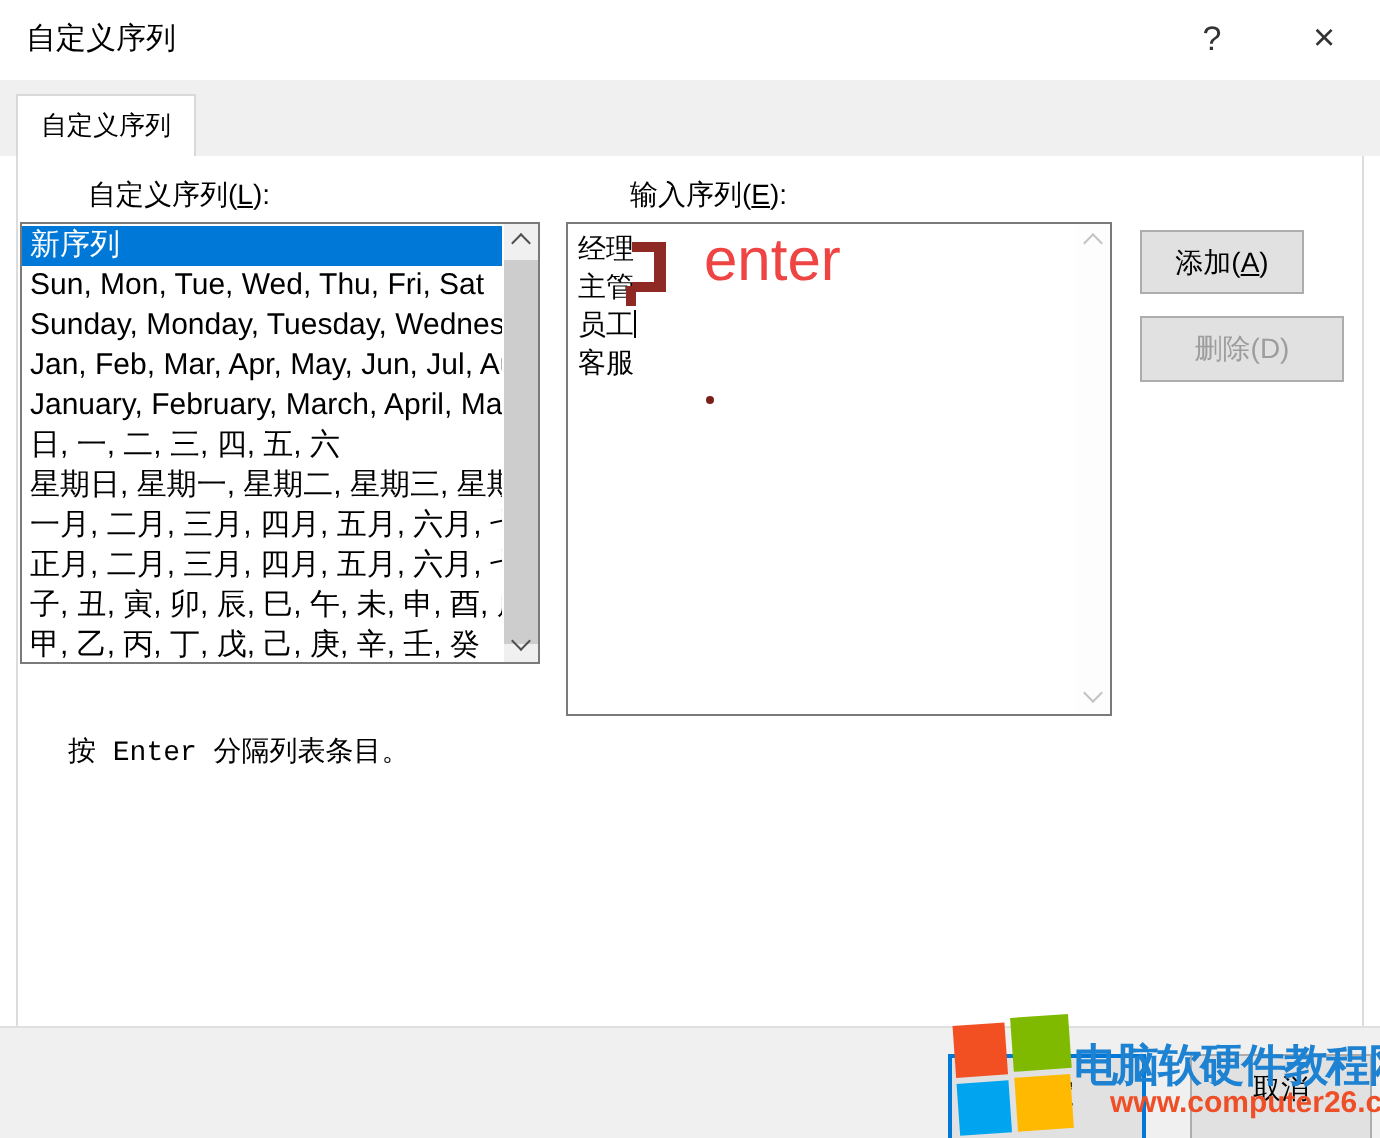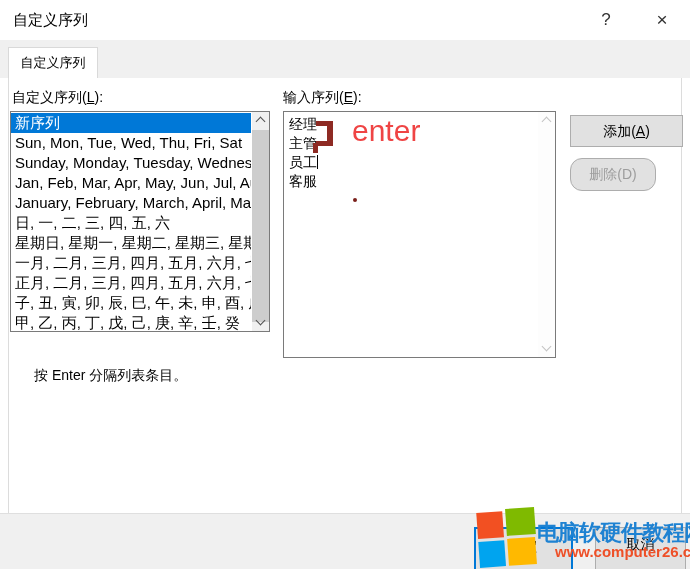--- a/index.html
+++ b/index.html
@@ -17,21 +17,21 @@
   
   .tabstrip { position:absolute; left:0; top:40px; width:690px; height:38px; background:#f0f0f0; }
   .tab-active { position:absolute; left:8px; top:7px; width:90px; height:32px; background:#fff;
                 border:1px solid #d9d9d9; border-bottom:none; text-align:center;
                 line-height:30px; font-size:13px; }
 
   
   .panel { position:absolute; left:8px; top:78px; width:674px; height:435px; background:#fff;
            border-left:1px solid #dcdcdc; border-right:1px solid #dcdcdc; }
 
-  .field-label { position:absolute; font-size:14px; }
+  .field-label { position:absolute; font-size:14px;margin-left:32px; }
   .u { text-decoration:underline; }
 
   
   .listbox { position:absolute; left:10px; top:111px; width:260px; height:221px;
              border:1px solid #7a7a7a; background:#fff; overflow:hidden; }
   .list-rows { position:absolute; left:0; top:1px; right:18px; }
   .list-row { height:20px; line-height:20px; font-size:15px; padding-left:4px;
               white-space:nowrap; overflow:hidden; }
   .list-row.selected { background:#0078d7; color:#fff; }
 
@@ -60,24 +60,24 @@
                   border-bottom:5px solid #8e2a23; z-index:5; }
   .anno-hook { position:absolute; left:313px; top:143px; width:5px; height:10px;
                background:#8e2a23; z-index:5; }
   .anno-text { position:absolute; left:352px; top:114px; font-size:30px; color:#ef4444; z-index:5; }
   .anno-dot { position:absolute; left:353px; top:198px; width:4px; height:4px;
               border-radius:50%; background:#7a1f1a; z-index:5; }
 
   
   .win-btn { position:absolute; background:#e1e1e1; border:1px solid #adadad;
              font-size:14px; text-align:center; font-family:inherit; }
-  .add-btn { left:570px; top:115px; width:113px; height:32px; line-height:30px; }
-  .del-btn { left:570px; top:158px; width:86px; height:33px; line-height:31px; color:#9d9d9d;border-radius:12px; }
+  .add-btn { left:570px; top:115px; width:82px; height:32px; line-height:30px; }
+  .del-btn { left:570px; top:158px; width:102px; height:33px; line-height:31px; color:#9d9d9d; }
 
-  .hint { position:absolute; left:34px; top:367px; font-size:14px; }
+  .hint { position:absolute; left:34px; top:367px; font-size:14px;font-family:Liberation Mono, monospace; }
 
   
   .footer { position:absolute; left:0; top:513px; width:690px; height:56px;
             background:#f0f0f0; border-top:1px solid #dfdfdf; }
   .ok-btn { left:474px; top:527px; width:99px; height:50px; border:2px solid #0078d7;
             line-height:34px; z-index:1; }
   .cancel-btn { left:595px; top:527px; width:91px; height:50px; line-height:32px; z-index:1; }
 
   
   .wm-logo { position:absolute; left:478px; top:509px; width:56px; height:56px;

